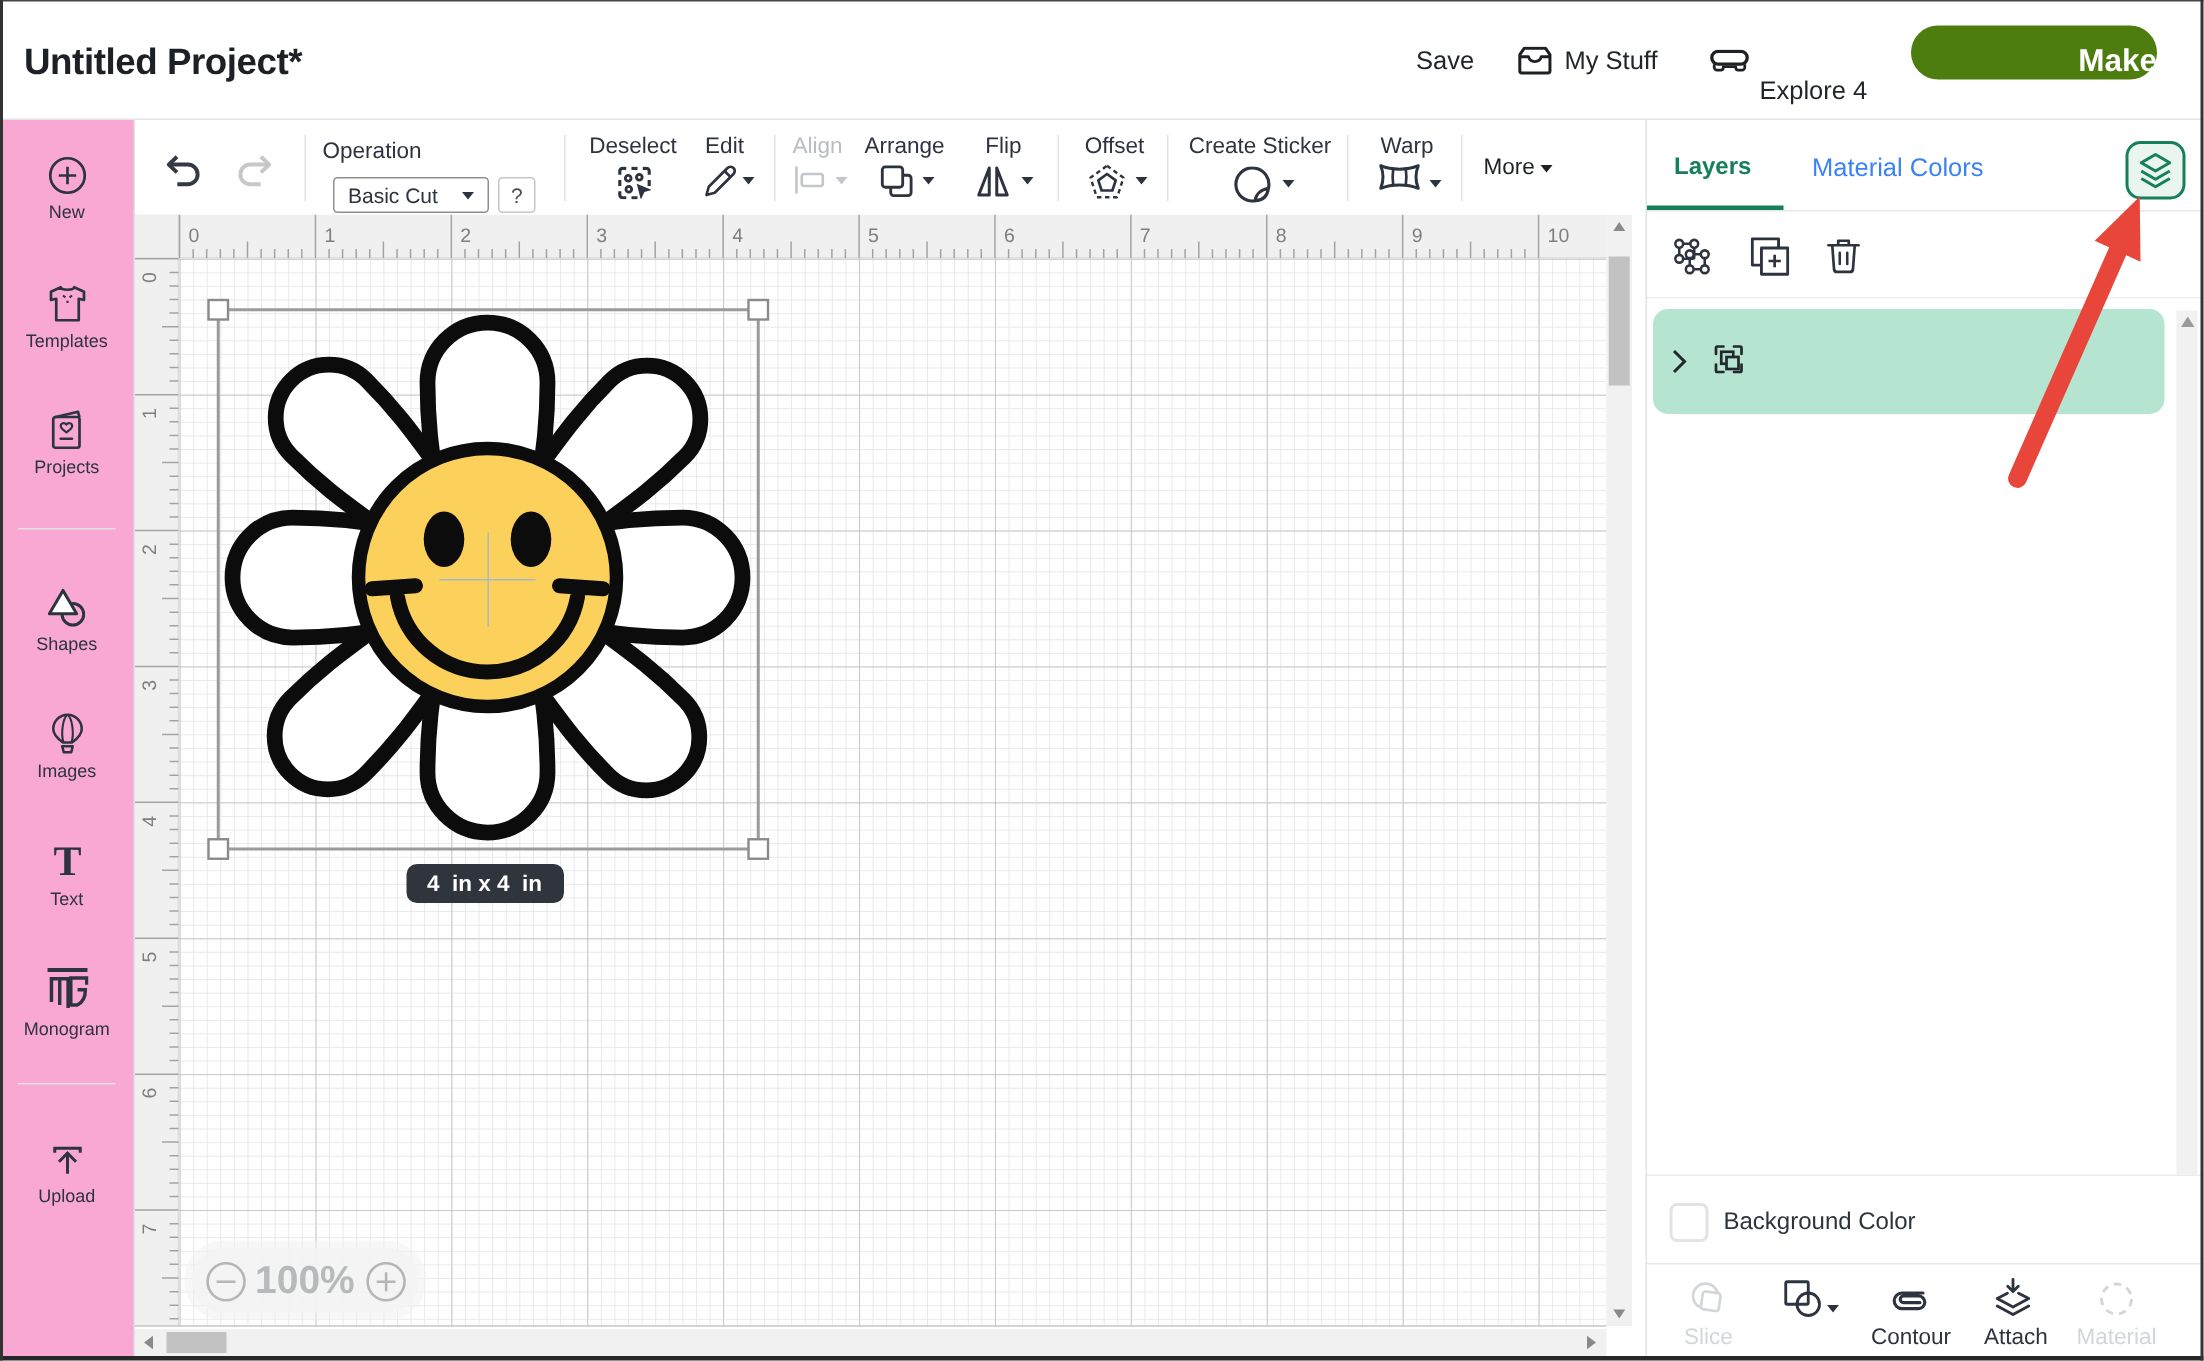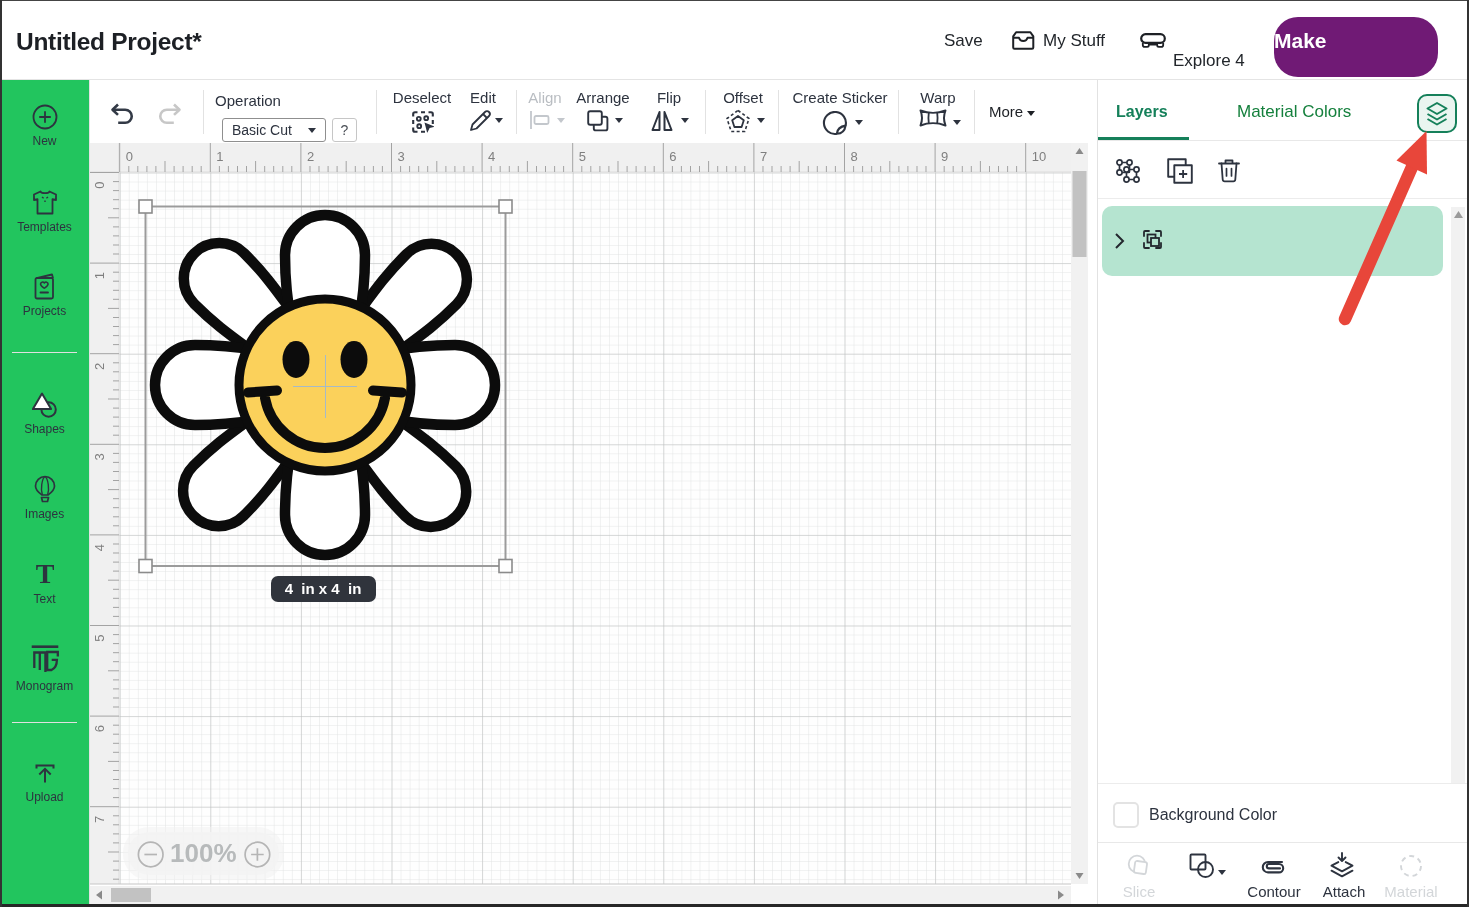--- a/index.html
+++ b/index.html
@@ -2,22 +2,22 @@
 <html><head>
 <meta charset="utf-8">
 <style>
 * { margin:0; padding:0; box-sizing:border-box; }
 html,body { width:1469px; height:907px; overflow:hidden; background:#fff;
   font-family:"Liberation Sans", sans-serif; }
 .abs { position:absolute; }
 #header { position:absolute; left:0; top:0; width:1469px; height:80px; background:#fff; border-bottom:1px solid #e4e4e4; }
 #title { position:absolute; left:16px; top:28px; font-size:24.5px; font-weight:700; color:#1d2025; letter-spacing:-0.3px; }
 .hbtn { position:absolute; top:31px; font-size:17px; color:#22262b; }
-#makebtn { position:absolute; left:1274px; top:17px; width:164px; height:60px; border-radius:24px; background:#701a75; color:#fff; font-size:21px; font-weight:700; text-align:left; line-height:48px; }
-#sidebar { position:absolute; left:0; top:80px; width:90px; height:824px; background:#22c55e; border-right:1px solid #e2e2e2; }
+#makebtn { position:absolute; left:1274px; top:17px; width:164px; height:36px; border-radius:24px; background:#4d7c0f; color:#fff; font-size:21px; font-weight:700; text-align:right; line-height:48px; }
+#sidebar { position:absolute; left:0; top:80px; width:90px; height:824px; background:#f9a8d4; border-right:1px solid #e2e2e2; }
 .sbitem { position:absolute; left:0; width:89px; text-align:center; color:#2d333f; font-size:12px; }
 .sbitem svg { display:block; margin:0 auto 4px auto; }
 .sbdiv { position:absolute; left:12px; width:65px; border-top:1px solid #e0e0e0; }
 #toolbar { position:absolute; left:90px; top:80px; width:1007px; height:63px; background:#fff; }
 .tdiv { position:absolute; top:10px; height:44px; border-left:1px solid #e2e2e2; }
 .tlabel { position:absolute; top:9px; font-size:15px; color:#2d333f; text-align:center; transform:translateX(-50%); white-space:nowrap; }
 .tlabel.dis { color:#b9bdc2; }
 .ticon { position:absolute; top:29px; transform:translateX(-50%); }
 #rpanel { position:absolute; left:1097px; top:80px; width:356px; height:824px; background:#fff; border-left:1px solid #e2e2e2; }
 #darkstrip { position:absolute; left:0px; top:904px; width:1469px; height:3px; background:#272727; }
@@ -282,21 +282,21 @@
   <path d="M985.5 730 l4 6 4 -6 Z" fill="#8a8a8a"></path>
 
   <rect x="0" y="743" width="981" height="18" fill="#f1f1f1"></rect>
   <path d="M12 747.5 l-6 4.5 6 4.5 Z" fill="#8a8a8a"></path>
   <rect x="21" y="745" width="40" height="14" fill="#c2c2c2"></rect>
   <path d="M968 747.5 l6 4.5 -6 4.5 Z" fill="#8a8a8a"></path>
 </svg>
 
 <div id="rpanel">
   <div class="abs" style="left:18px; top:23px; font-size:16px; font-weight:700; color:#15805a;">Layers</div>
-  <div class="abs" style="left:110px; top:22px; font-size:17px; color:#15803d;margin-left:29px;">Material Colors</div>
+  <div class="abs" style="left:110px; top:22px; font-size:17px; color:#3b82f6;">Material Colors</div>
   <div class="abs" style="left:0px; top:57px; width:91px; height:3px; background:#15805a;"></div>
   <div class="abs" style="left:0px; top:60px; width:372px; border-top:1px solid #e8e8e8;"></div>
 
   <div class="abs" style="left:319px; top:14px; width:40px; height:39px; border:2px solid #15805a; border-radius:10px; background:#eaf5f0;"></div>
   <svg class="abs" style="left:327px; top:21px;" width="24" height="25" viewBox="0 0 24 25" fill="none" stroke="#15805a" stroke-width="2" stroke-linejoin="round">
     <path d="M12 2 L21.5 7.5 12 13 2.5 7.5 Z"></path>
     <path d="M2.5 13 L12 18.5 21.5 13"></path>
     <path d="M2.5 18 L12 23.5 21.5 18"></path>
   </svg>
 

